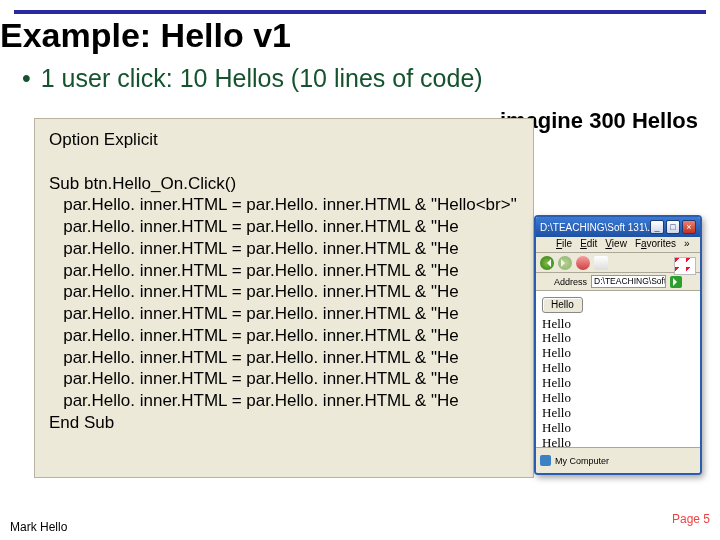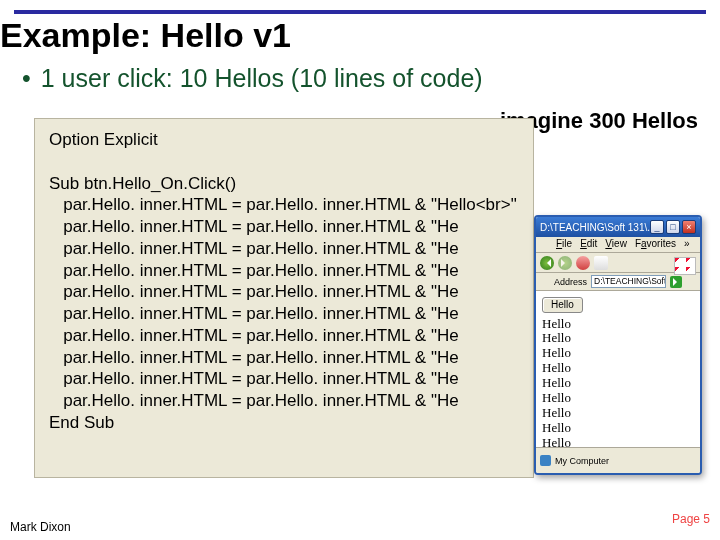--- a/index.html
+++ b/index.html
@@ -270,14 +270,14 @@
     <span>Hello</span><br>
     <span>Hello</span><br>
     <span>Hello</span>
   </div>
   <div class="win-status">
     <div class="stat-ico"></div>
     <span>My Computer</span>
   </div>
 </div>
 
-<div class="footer-left">Mark Dixon</div>
+<div class="footer-left">Mark Hello</div>
 <div class="footer-right">Page 5</div>
 
 </body></html>

